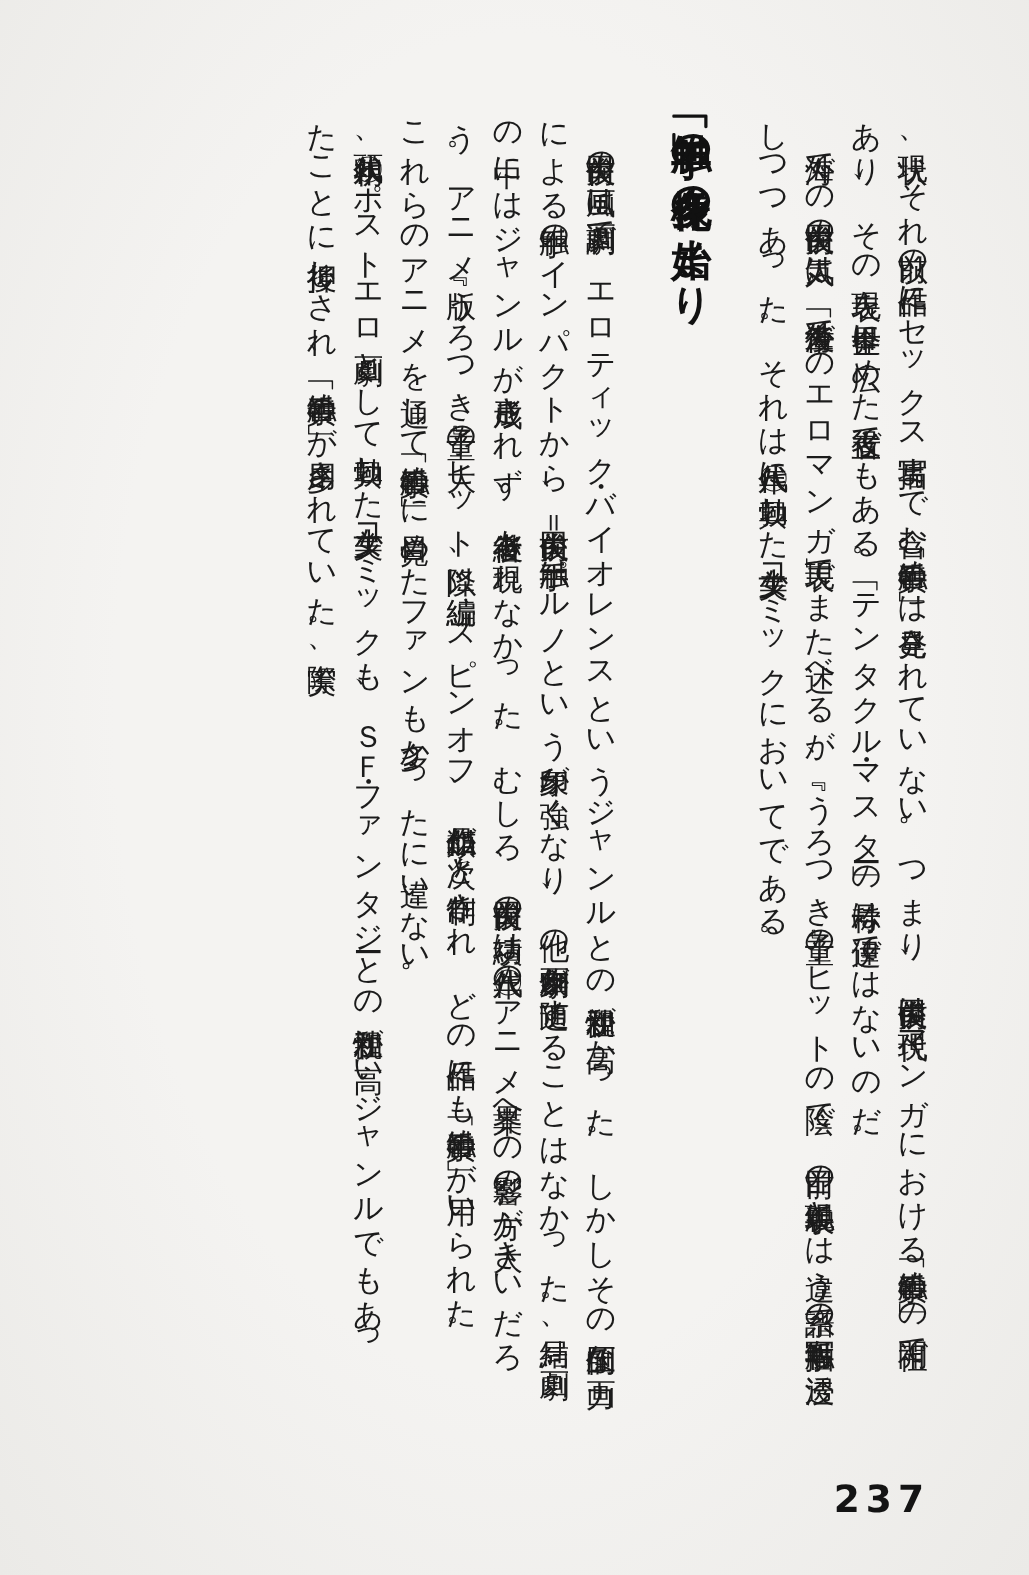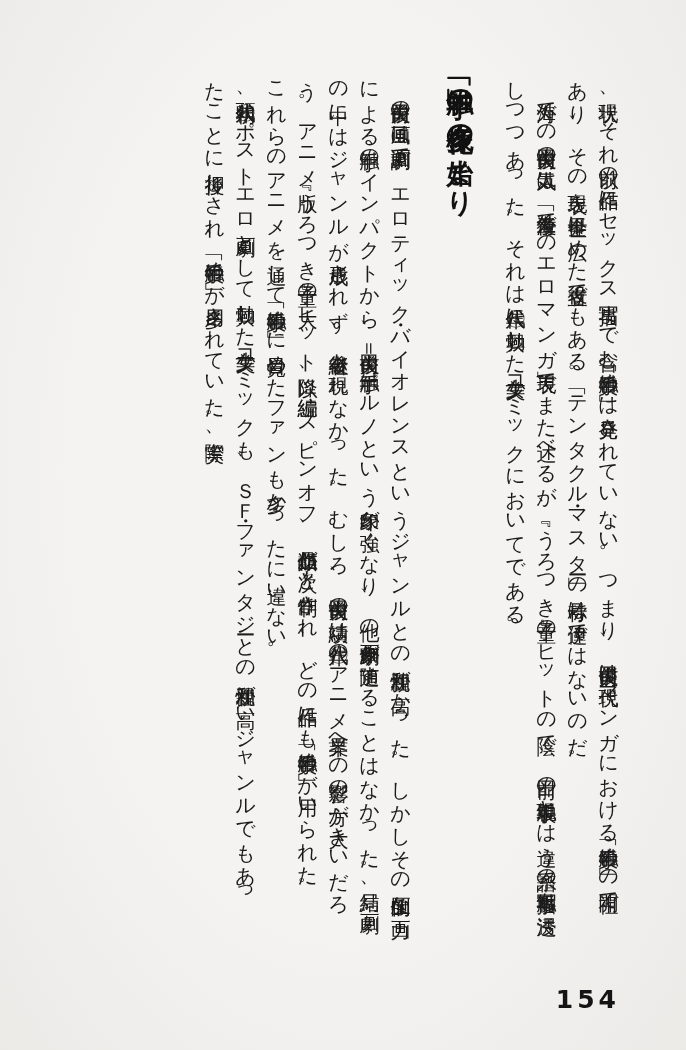--- a/index.html
+++ b/index.html
@@ -68,15 +68,15 @@
     <p>海外での前田俊夫の人気は、後章「海外でのエロマンガ表現」でまた述べるが、『うろつき童子』のヒットの陰で、前田の触手表現とは違う系譜の触手描写も浸透しつつあった。それは八〇年代に勃興した美少女コミックにおいてである。</p>
 
     <h2 class="section-heading">「触手」の多様化の始まり</h2>
 
     <p>前田俊夫の画風は劇画調で、エロティック・バイオレンスというジャンルとの親和性が高かった。しかしその圧倒的な画力による触手のインパクトから、前田俊夫＝触手ポルノという印象が強くなり、他の劇画作家が追随することはなかった。結局、劇画の中にはジャンルが形成されず、後継者も現れなかった。むしろ、前田俊夫の功績は八〇年代のアニメ業界への影響の方が大きいだろう。アニメ版『うろつき童子』の大ヒット以降、続編、スピンオフ、類似作品が次々と制作され、どの作品にも「触手責め」が用いられた。これらのアニメを通して「触手責め」に目覚めたファンも多かったに違いない。</p>
 
     <p>八〇年代初頭、ポストエロ劇画として勃興した美少女コミックも、ＳＦ・ファンタジーとの親和性が高いジャンルでもあったことに後押しされ、「触手責め」が多用されていた。実際、</p>
 
   </div>
 
-  <div class="page-number">154</div>
+  <div class="page-number">237</div>
 
 </div>
 
 </body></html>

